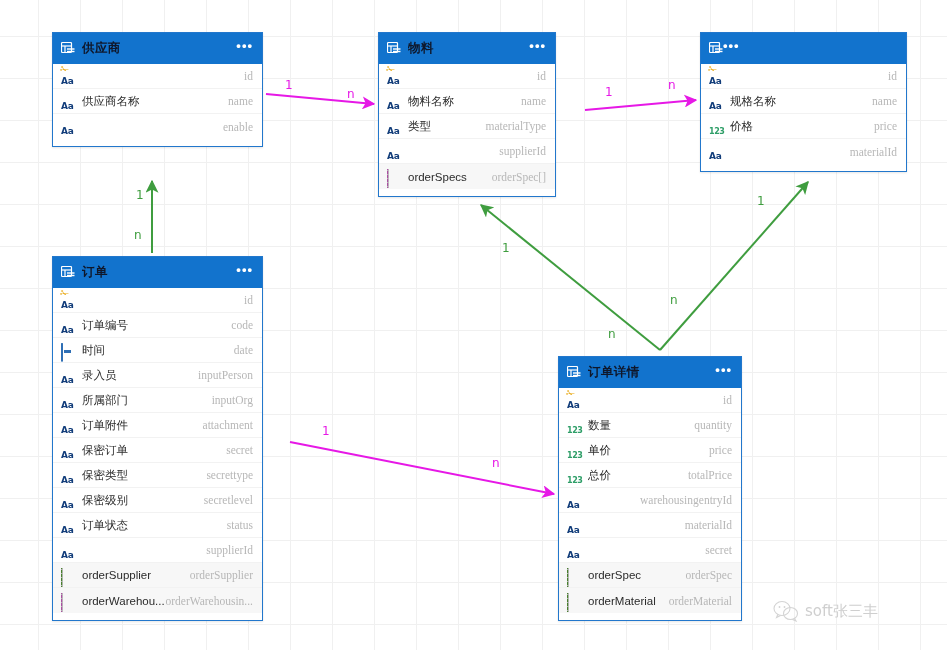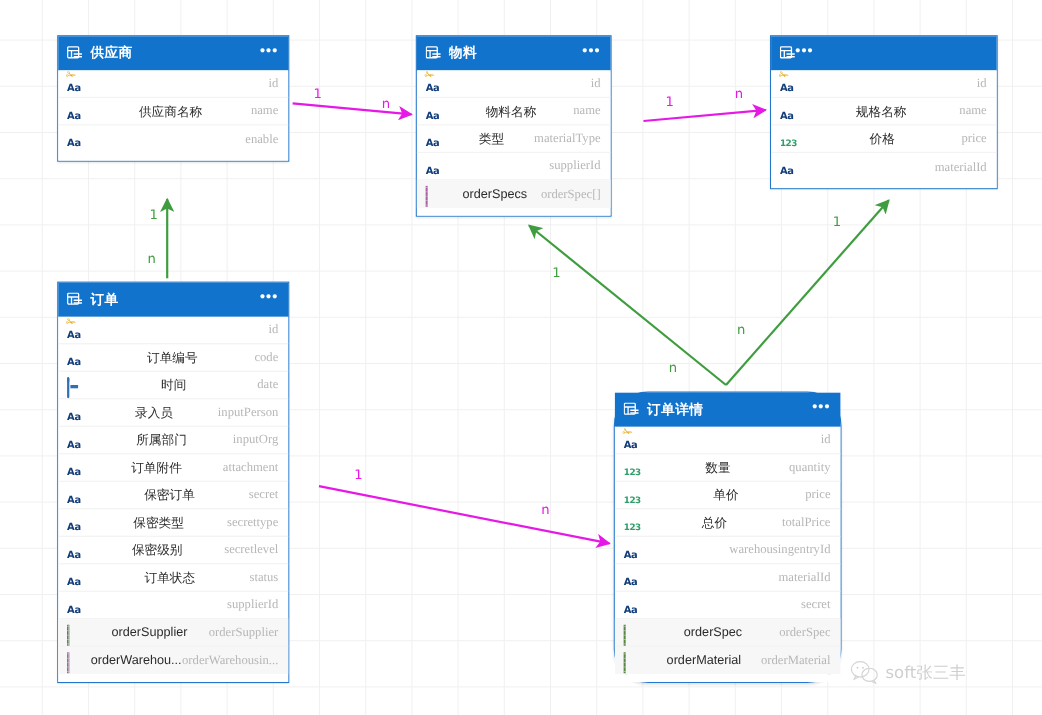--- a/index.html
+++ b/index.html
@@ -28,21 +28,21 @@
     box-sizing:border-box;
   }
   .entity-header{
     height:31px;
     background:#1273cd;
     display:flex;align-items:center;
     padding:0 9px 0 8px;
     box-sizing:border-box;
   }
   .entity-title{
-    color:#ffffff;font-size:12.5px;font-weight:bold;
+    color:#0f172a;font-size:12.5px;font-weight:bold;
     margin-left:7px;letter-spacing:.4px;white-space:nowrap;
     flex:1 1 auto;overflow:hidden;
   }
   .dots{
     color:#ffffff;font-size:13px;font-weight:bold;
     letter-spacing:1px;line-height:8px;
     padding-bottom:5px;flex:0 0 auto;
   }
   .hdr-icon{flex:0 0 auto;display:block;}
 
@@ -52,21 +52,21 @@
     display:flex;align-items:center;
     padding:0 9px 0 8px;
     border-bottom:1px solid #f2f2f2;
     box-sizing:border-box;
   }
   .row:last-child{border-bottom:none;}
   .row.rel{background:#f7f7f7;}
   .row-icon{flex:0 0 14px;width:14px;height:13px;position:relative;display:block;margin-right:7px;}
   .row-label{
     font-size:11.5px;color:#2b2b2b;white-space:nowrap;
-    flex:1 1 auto;overflow:hidden;text-align:center;
+    flex:1 1 auto;overflow:hidden;
   }
   .row-type{
     font-size:11.5px;color:#b7b7b7;white-space:nowrap;
     flex:0 0 auto;text-align:right;font-family:Liberation Serif, serif;
   }
   .pad-bottom{height:7px;background:#fff;}
 
   
   .ic-txt{
     font-family:"DejaVu Sans",sans-serif;
@@ -339,21 +339,21 @@
             <span class="row-type">orderSupplier</span>
           </div>
           <div class="row rel">
             <span class="row-icon"><span class="ic-grid pink"></span></span>
             <span class="row-label">orderWarehou...</span>
             <span class="row-type">orderWarehousin...</span>
           </div>
         </div>
         <div class="pad-bottom"></div>
       </div>
-      <div class="entity" style="left: 558px; top: 356px; width: 207px; border-radius: 31px;">
+      <div class="entity" style="left: 558px; top: 356px; width: 184px;">
         <div class="entity-header">
           <svg class="hdr-icon" width="14" height="13" viewBox="0 0 14 13">
             <rect x="0.5" y="0.5" width="10" height="10" rx="1" fill="none" stroke="#ffffff" stroke-width="1.2"></rect>
             <line x1="0.5" y1="4" x2="10.5" y2="4" stroke="#ffffff" stroke-width="1.2"></line>
             <line x1="4" y1="4" x2="4" y2="10.5" stroke="#ffffff" stroke-width="1.2"></line>
             <line x1="6" y1="7" x2="13.5" y2="7" stroke="#ffffff" stroke-width="1.4"></line>
             <line x1="6" y1="9.5" x2="13.5" y2="9.5" stroke="#ffffff" stroke-width="1.4"></line>
           </svg>
           <span class="entity-title">订单详情</span>
           <span class="dots">•••</span>

